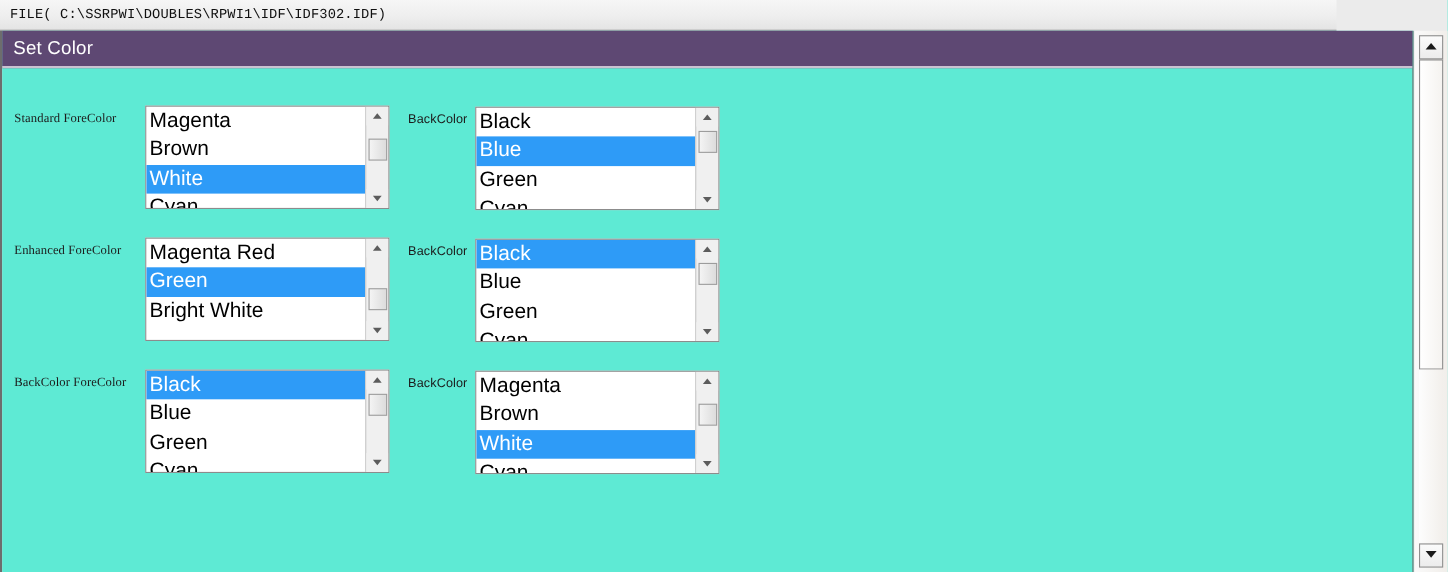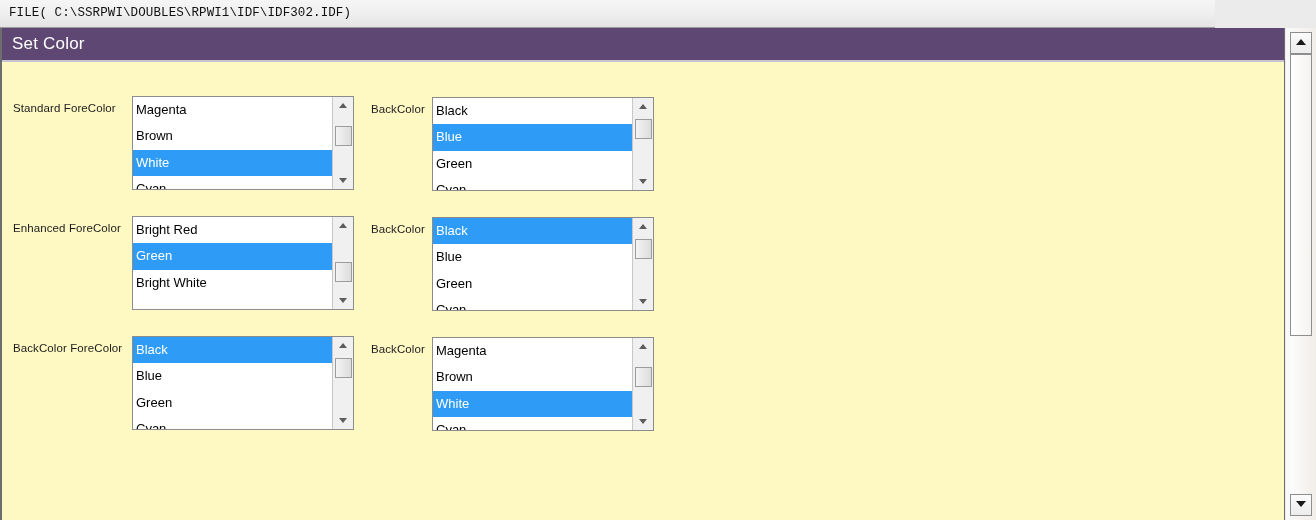--- a/index.html
+++ b/index.html
@@ -45,21 +45,21 @@
     position: absolute;
     left: 0; top: 0;
     width: 2px; height: 492px;
     background: #6d6d6d;
   }
   #client-area {
     position: absolute;
     left: 2px; top: 0;
     width: 1283px;
     height: 492px;
-    background: #fef9c3;
+    background: #5eead4;
     border-right: 1px solid #6d6d6d;
     box-sizing: border-box;
   }
 
   
   #title-band {
     position: absolute;
     left: 0px; top: 0px;
     width: 1282px;
     height: 34px;
@@ -87,21 +87,21 @@
   #row-1 { top: 157px; padding-left: 16px; }
   #row-2 { top: 277px; }
 
   .field-label {
     position: absolute;
     font-size: 11.5px;
     color: #1c1c1c;
     white-space: nowrap;
     letter-spacing: 0.1px;
   }
-  .label-fore { left: 11px; top: 37px; }
+  .label-fore { left: 11px; top: 37px; font-family: Liberation Serif, serif; }
   .label-back { left: 369px; top: 38px; }
 
   
   .listbox {
     position: absolute;
     width: 222px;
     height: 94px;
     background: #ffffff;
     border: 1px solid #8c8c8c;
     box-sizing: border-box;
@@ -114,21 +114,21 @@
     position: absolute;
     left: 0; top: 0;
     right: 21px;
     bottom: 0;
     overflow: hidden;
   }
   .list-item {
     height: 26.3px;
     line-height: 26.3px;
     padding-left: 3px;
-    font-size: 13px;
+    font-size: 19px;
     color: #000000;
     white-space: nowrap;
     overflow: hidden;
     box-sizing: border-box;
   }
   .list-item.selected {
     background: #2e9bf7;
     color: #ffffff;
   }
 
@@ -280,21 +280,21 @@
             </div>
         </div>
       </div>
     </div>
 
     <div class="row" id="row-1">
       <div class="field-label label-fore">Enhanced ForeColor</div>
 
       <div class="listbox fore">
         <div class="list-inner">
-          <div class="list-item">Bright Red</div>
+          <div class="list-item">Magenta Red</div>
           <div class="list-item selected">Green</div>
           <div class="list-item">Bright White</div>
         </div>
         <div class="lb-scroll">
           <div class="lb-arrow up">
               <i></i>
             </div>
           <div class="lb-thumb" style="top:45px"></div>
           <div class="lb-arrow down">
               <i></i>

